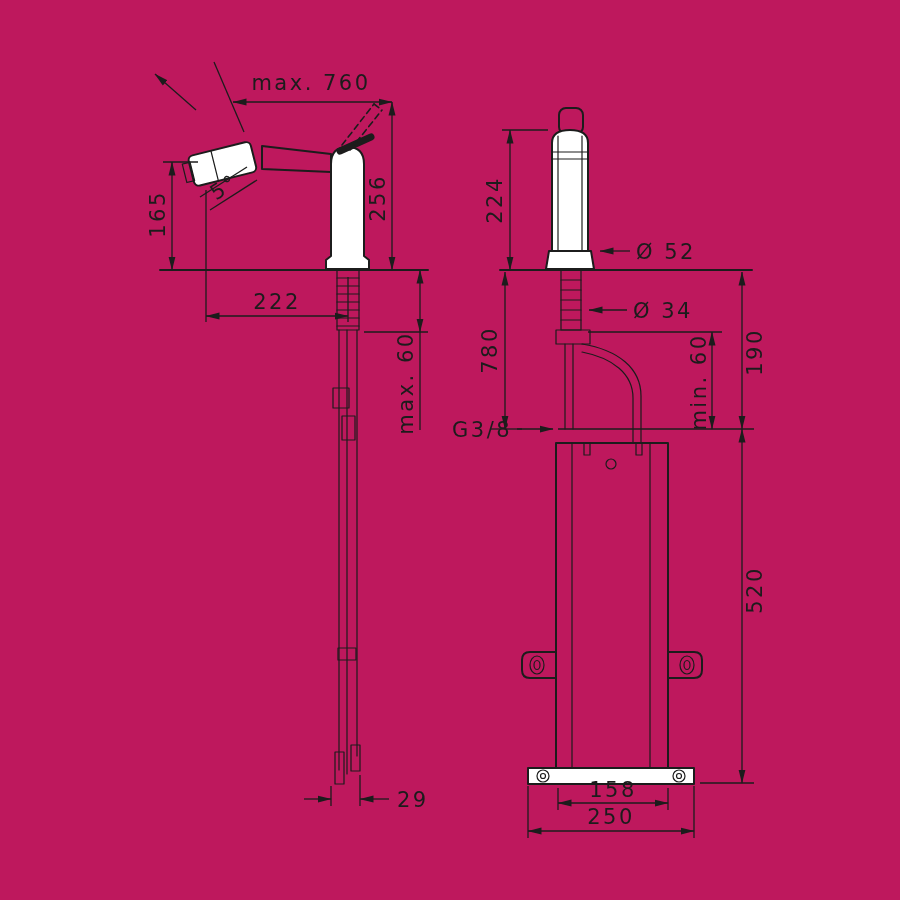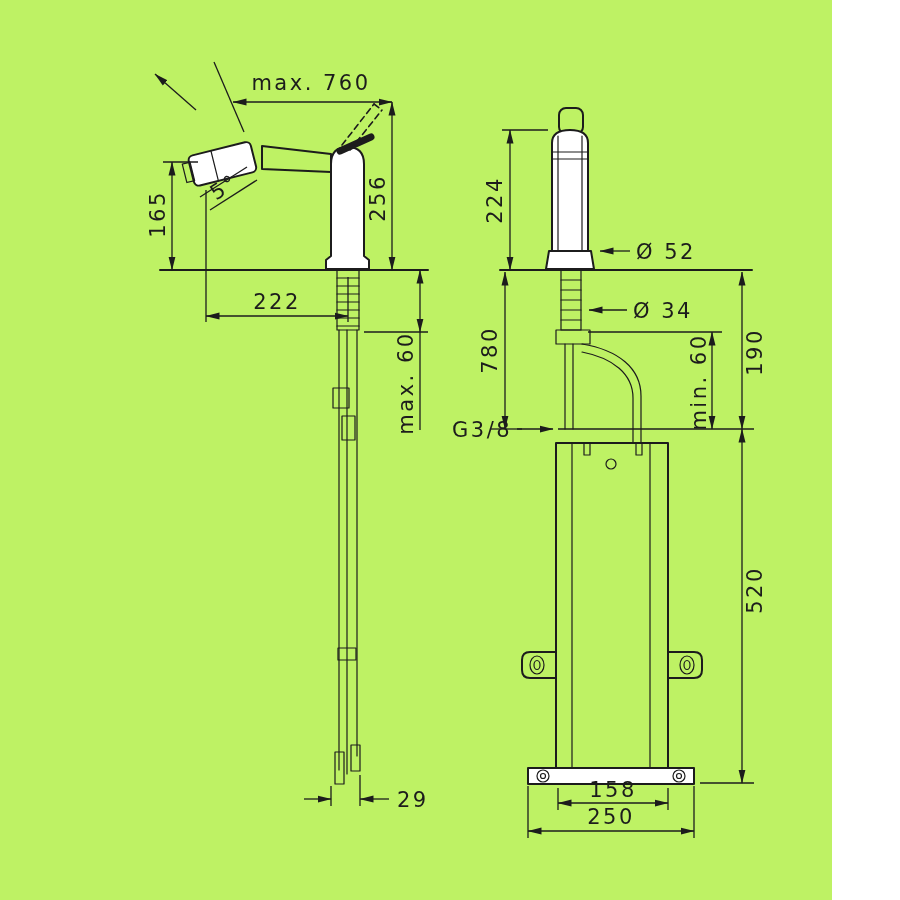--- a/index.html
+++ b/index.html
@@ -1,16 +1,16 @@
 <!DOCTYPE html>
 <html><head>
 <meta charset="utf-8">
 <style>
   html,body{margin:0;padding:0;background:#ffffff;}
-  .page{width:832px;height:900px;background:#bef264;position:relative;overflow:hidden;}
+  .page{width:900px;height:900px;background:#be185d;position:relative;overflow:hidden;}
   svg{display:block;}
   .o{fill:none;stroke:#1c1c1c;stroke-width:2;stroke-linejoin:round;stroke-linecap:round;}
   .of{fill:#ffffff;stroke:#1c1c1c;stroke-width:2;stroke-linejoin:round;}
   .thin{stroke-width:1.2;}
   .lever{fill:none;stroke:#1c1c1c;stroke-width:7;stroke-linecap:round;}
   .dash{fill:none;stroke:#1c1c1c;stroke-width:1.6;stroke-dasharray:6 4;stroke-linecap:round;}
   .d{fill:none;stroke:#1c1c1c;stroke-width:1.3;}
   .t{font-family:"DejaVu Sans","Liberation Sans",sans-serif;font-size:21px;fill:#1c1c1c;letter-spacing:2.5px;}
 </style>
 </head>

